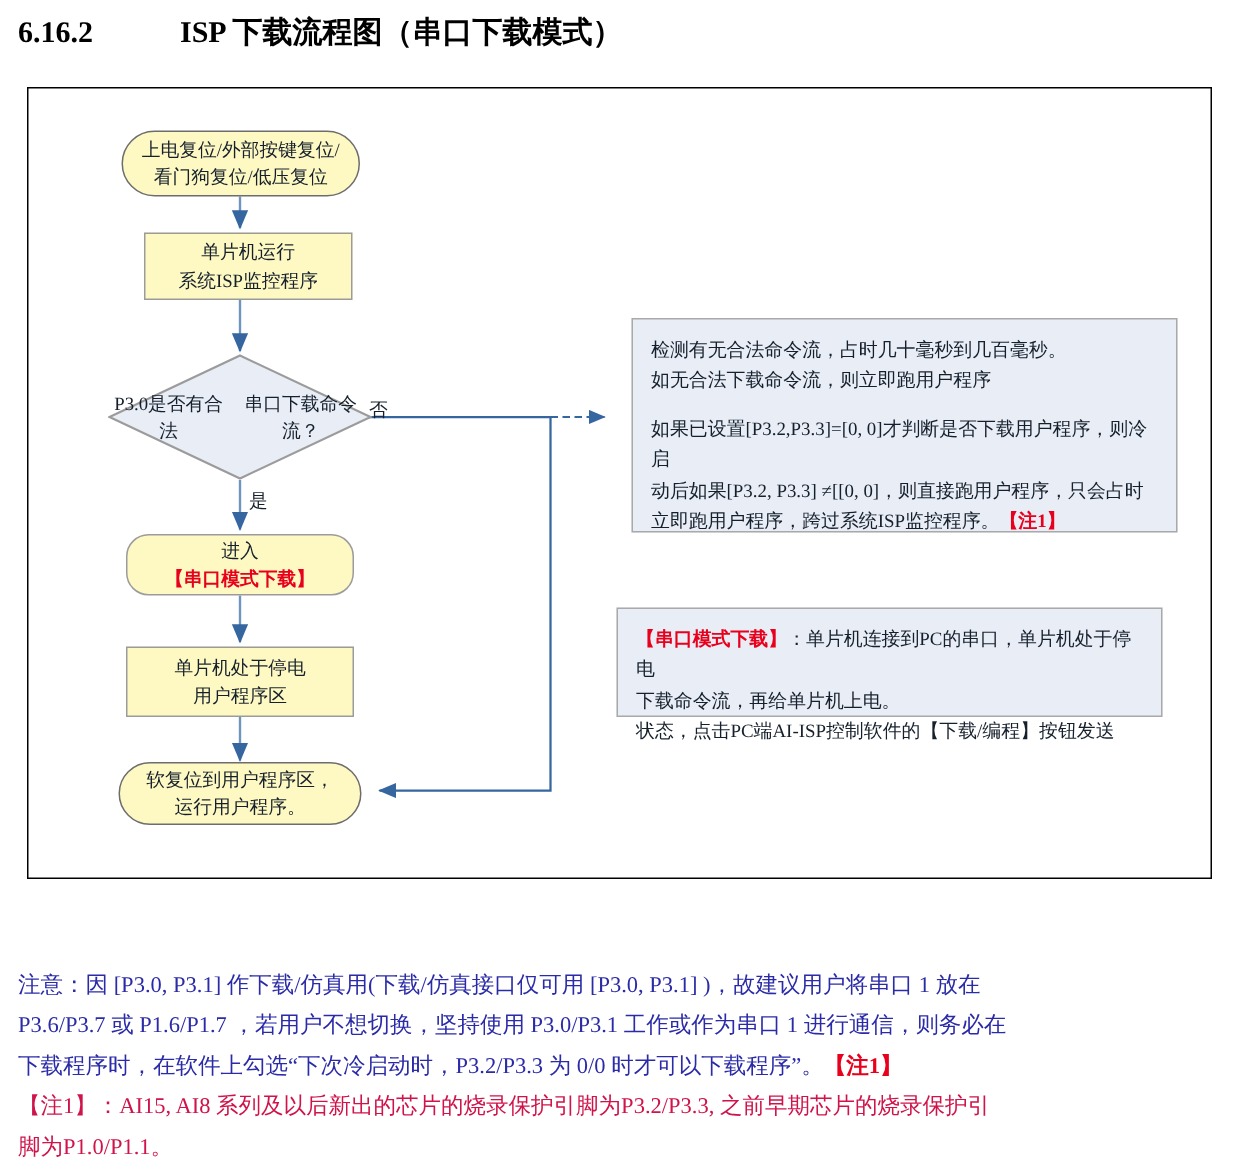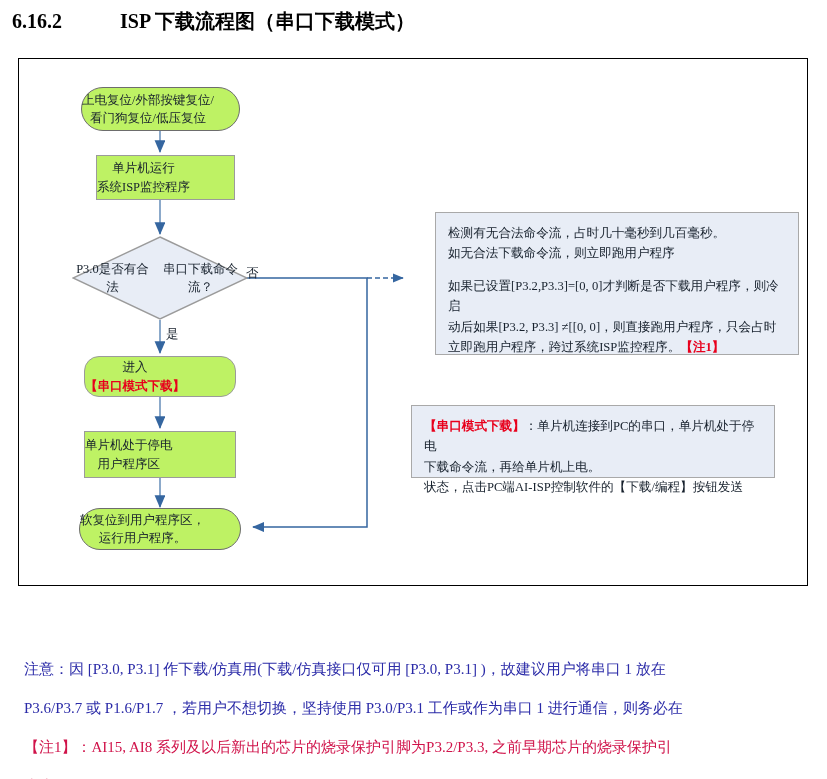--- a/index.html
+++ b/index.html
@@ -16,22 +16,22 @@
   }
   .heading .num{display:inline-block;width:108px;}
   
   .frame{
     position:absolute;left:18px;top:58px;width:790px;height:528px;
     border:1.5px solid #000;background:#fff;box-sizing:border-box;
   }
   
   .node{
     position:absolute;box-sizing:border-box;
-    background:#bef264;border:1.5px solid #9b9b9b;
-    display:flex;align-items:center;justify-content:flex-start;
+    background:#fef9c3;border:1.5px solid #9b9b9b;
+    display:flex;align-items:center;justify-content:center;
     text-align:center;line-height:1.45;
     font-family:"Liberation Serif","DejaVu Serif",serif;
     font-size:12.5px;color:#16202c;
   }
   .node.term{border-radius:999px;border-color:#6d6d6d;}
   .node .ln{display:block;}
   .redtxt{color:#e8001c;font-weight:bold;}
   
   .diamond-wrap{position:absolute;}
   .diamond-wrap svg{position:absolute;left:0;top:0;}
@@ -57,21 +57,21 @@
     padding:10px 12px;
   }
   .callout p{margin:0;}
   .callout .gap{height:12px;}
   
   .notes{
     position:absolute;left:12px;top:644px;width:806px;
     font-family:"Liberation Serif","DejaVu Serif",serif;
     font-size:15px;line-height:1.80;color:#2b2ba8;
   }
-  .notes p{margin:12px;}
+  .notes p{margin:0;}
   .notes .n1{color:#d0134a;}
   .notes .tag{color:#e8001c;font-weight:bold;}
 </style>
 </head>
 <body>
 
 <div class="heading">
   <span class="num">6.16.2</span><span>ISP 下载流程图（串口下载模式）</span>
 </div>
 
@@ -140,33 +140,34 @@
   </div>
 </div>
 
 <div class="node term" style="left:79px;top:508px;width:162px;height:42px;">
   <div>
     <span class="ln">软复位到用户程序区，</span>
     <span class="ln">运行用户程序。</span>
   </div>
 </div>
 
-<div class="callout" style="left:435px;top:212px;width:364px;height:143px;">
+<div class="callout" style="left:421px;top:212px;width:364px;height:143px;">
   <p>检测有无合法命令流，占时几十毫秒到几百毫秒。</p>
   <p>如无合法下载命令流，则立即跑用户程序</p>
   <div class="gap"></div>
   <p>如果已设置[P3.2,P3.3]=[0, 0]才判断是否下载用户程序，则冷启</p>
   <p>动后如果[P3.2, P3.3] ≠[[0, 0]，则直接跑用户程序，只会占时</p>
   <p><span>立即跑用户程序，跨过系统ISP监控程序。</span><span class="redtxt">【注1】</span></p>
 </div>
 
 <div class="callout" style="left:411px;top:405px;width:364px;height:73px;">
   <p><span class="redtxt">【串口模式下载】</span><span>：单片机连接到PC的串口，单片机处于停电</span></p>
   <p>下载命令流，再给单片机上电。</p>
   <p>状态，点击PC端AI-ISP控制软件的【下载/编程】按钮发送</p>
 </div>
 
 <div class="notes">
   <p>注意：因 [P3.0, P3.1] 作下载/仿真用(下载/仿真接口仅可用 [P3.0, P3.1] )，故建议用户将串口 1 放在</p>
   <p>P3.6/P3.7 或 P1.6/P1.7 ，若用户不想切换，坚持使用 P3.0/P3.1 工作或作为串口 1 进行通信，则务必在</p>
+  <p><span>下载程序时，在软件上勾选“下次冷启动时，P3.2/P3.3 为 0/0 时才可以下载程序”。</span><span class="tag">【注1】</span></p>
   <p class="n1">【注1】：AI15, AI8 系列及以后新出的芯片的烧录保护引脚为P3.2/P3.3, 之前早期芯片的烧录保护引</p>
   <p class="n1">脚为P1.0/P1.1。</p>
 </div>
 
 </body></html>

